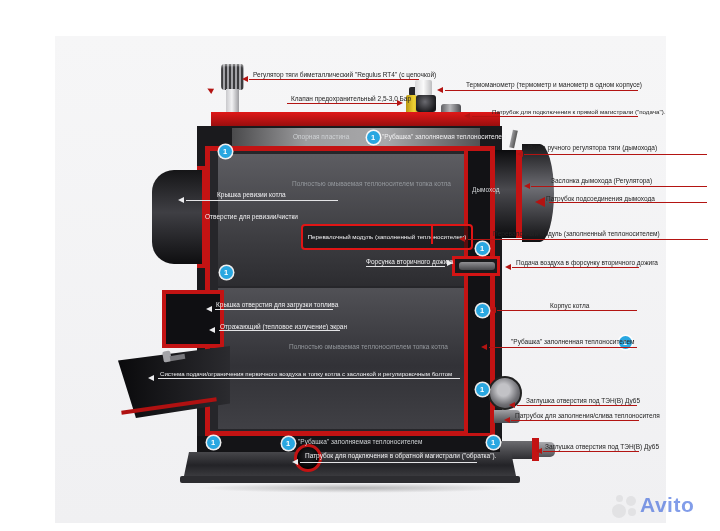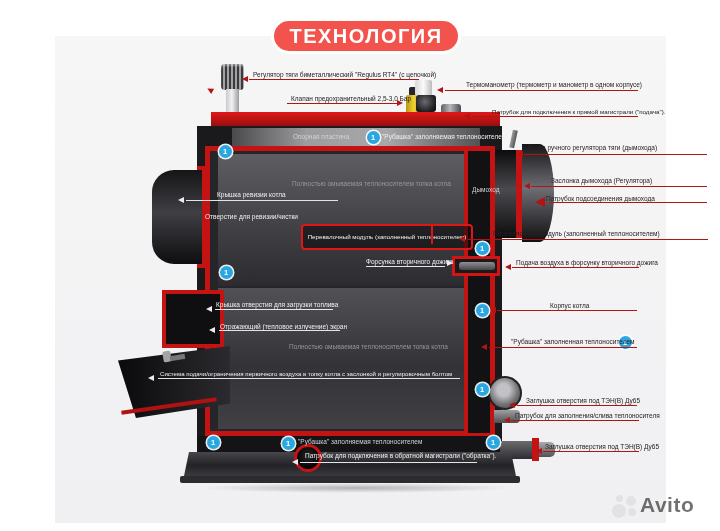--- a/index.html
+++ b/index.html
@@ -22,31 +22,28 @@
   .arr{border-left:6px solid #b31412;}
   .arl.w{border-right-color:#ececee;}
   .arr.w{border-left-color:#ececee;}
   .arl.big{border-top-width:5px;border-bottom-width:5px;border-right-width:10px;}
   .badge{position:absolute;width:13px;height:13px;border-radius:50%;background:#29a7e1;
          color:#fff;font-size:7.5px;font-weight:bold;display:flex;align-items:center;
          justify-content:center;box-shadow:0 0 0 1.5px rgba(255,255,255,.92);}
   .redbox{position:absolute;border:2px solid #e01515;border-radius:4px;background:rgba(8,8,10,.55);}
   .wm{position:absolute;left:606px;top:492px;width:110px;height:34px;opacity:.55;}
   .wm .dot{position:absolute;border-radius:50%;background:#d7d7d9;}
-  .wm .txt{position:absolute;left:34px;top:1px;font-size:21px;font-weight:bold;color:#000000;letter-spacing:.5px;}
+  .wm .txt{position:absolute;left:34px;top:1px;font-size:21px;font-weight:bold;color:#1d4ed8;letter-spacing:.5px;}
 </style>
 </head>
 <body>
 
 <div class="stage">
   <div class="photo"></div>
 
-  <div class="pill">
-    <span>ТЕХНОЛОГИЯ</span>
-  </div>
 
   <div class="abs" style="left:221px;top:64px;width:23px;height:26px;border-radius:4px;background:repeating-linear-gradient(90deg,#3a3a3c 0 2px,#a2a2a6 2px 4px);box-shadow:inset 0 2px 2px rgba(255,255,255,.4);"></div>
   <div class="abs" style="left:226px;top:89px;width:13px;height:28px;background:linear-gradient(90deg,#c9c9cc,#f2f2f4 45%,#9d9da1);"></div>
   <div class="abs" style="left:409px;top:87px;width:13px;height:9px;background:#26262a;border-radius:2px;"></div>
   <div class="abs" style="left:406px;top:95px;width:18px;height:25px;background:linear-gradient(90deg,#b9960f,#efd335 45%,#96780c);border-radius:2px;"></div>
   <div class="abs" style="left:415px;top:80px;width:17px;height:16px;background:linear-gradient(90deg,#d8d8da,#fafafa 50%,#bdbdbf);border-radius:2px;"></div>
   <div class="abs" style="left:416px;top:95px;width:20px;height:17px;background:radial-gradient(circle at 45% 40%,#6a6a70,#18181b 75%);border-radius:3px;"></div>
   <div class="abs" style="left:441px;top:104px;width:20px;height:18px;background:linear-gradient(90deg,#606064,#b7b7ba 45%,#4c4c50);border-radius:3px 3px 0 0;"></div>
 
   <div class="abs" style="left:211px;top:112px;width:289px;height:16px;background:linear-gradient(180deg,#e01818,#8f0d0d);"></div>

